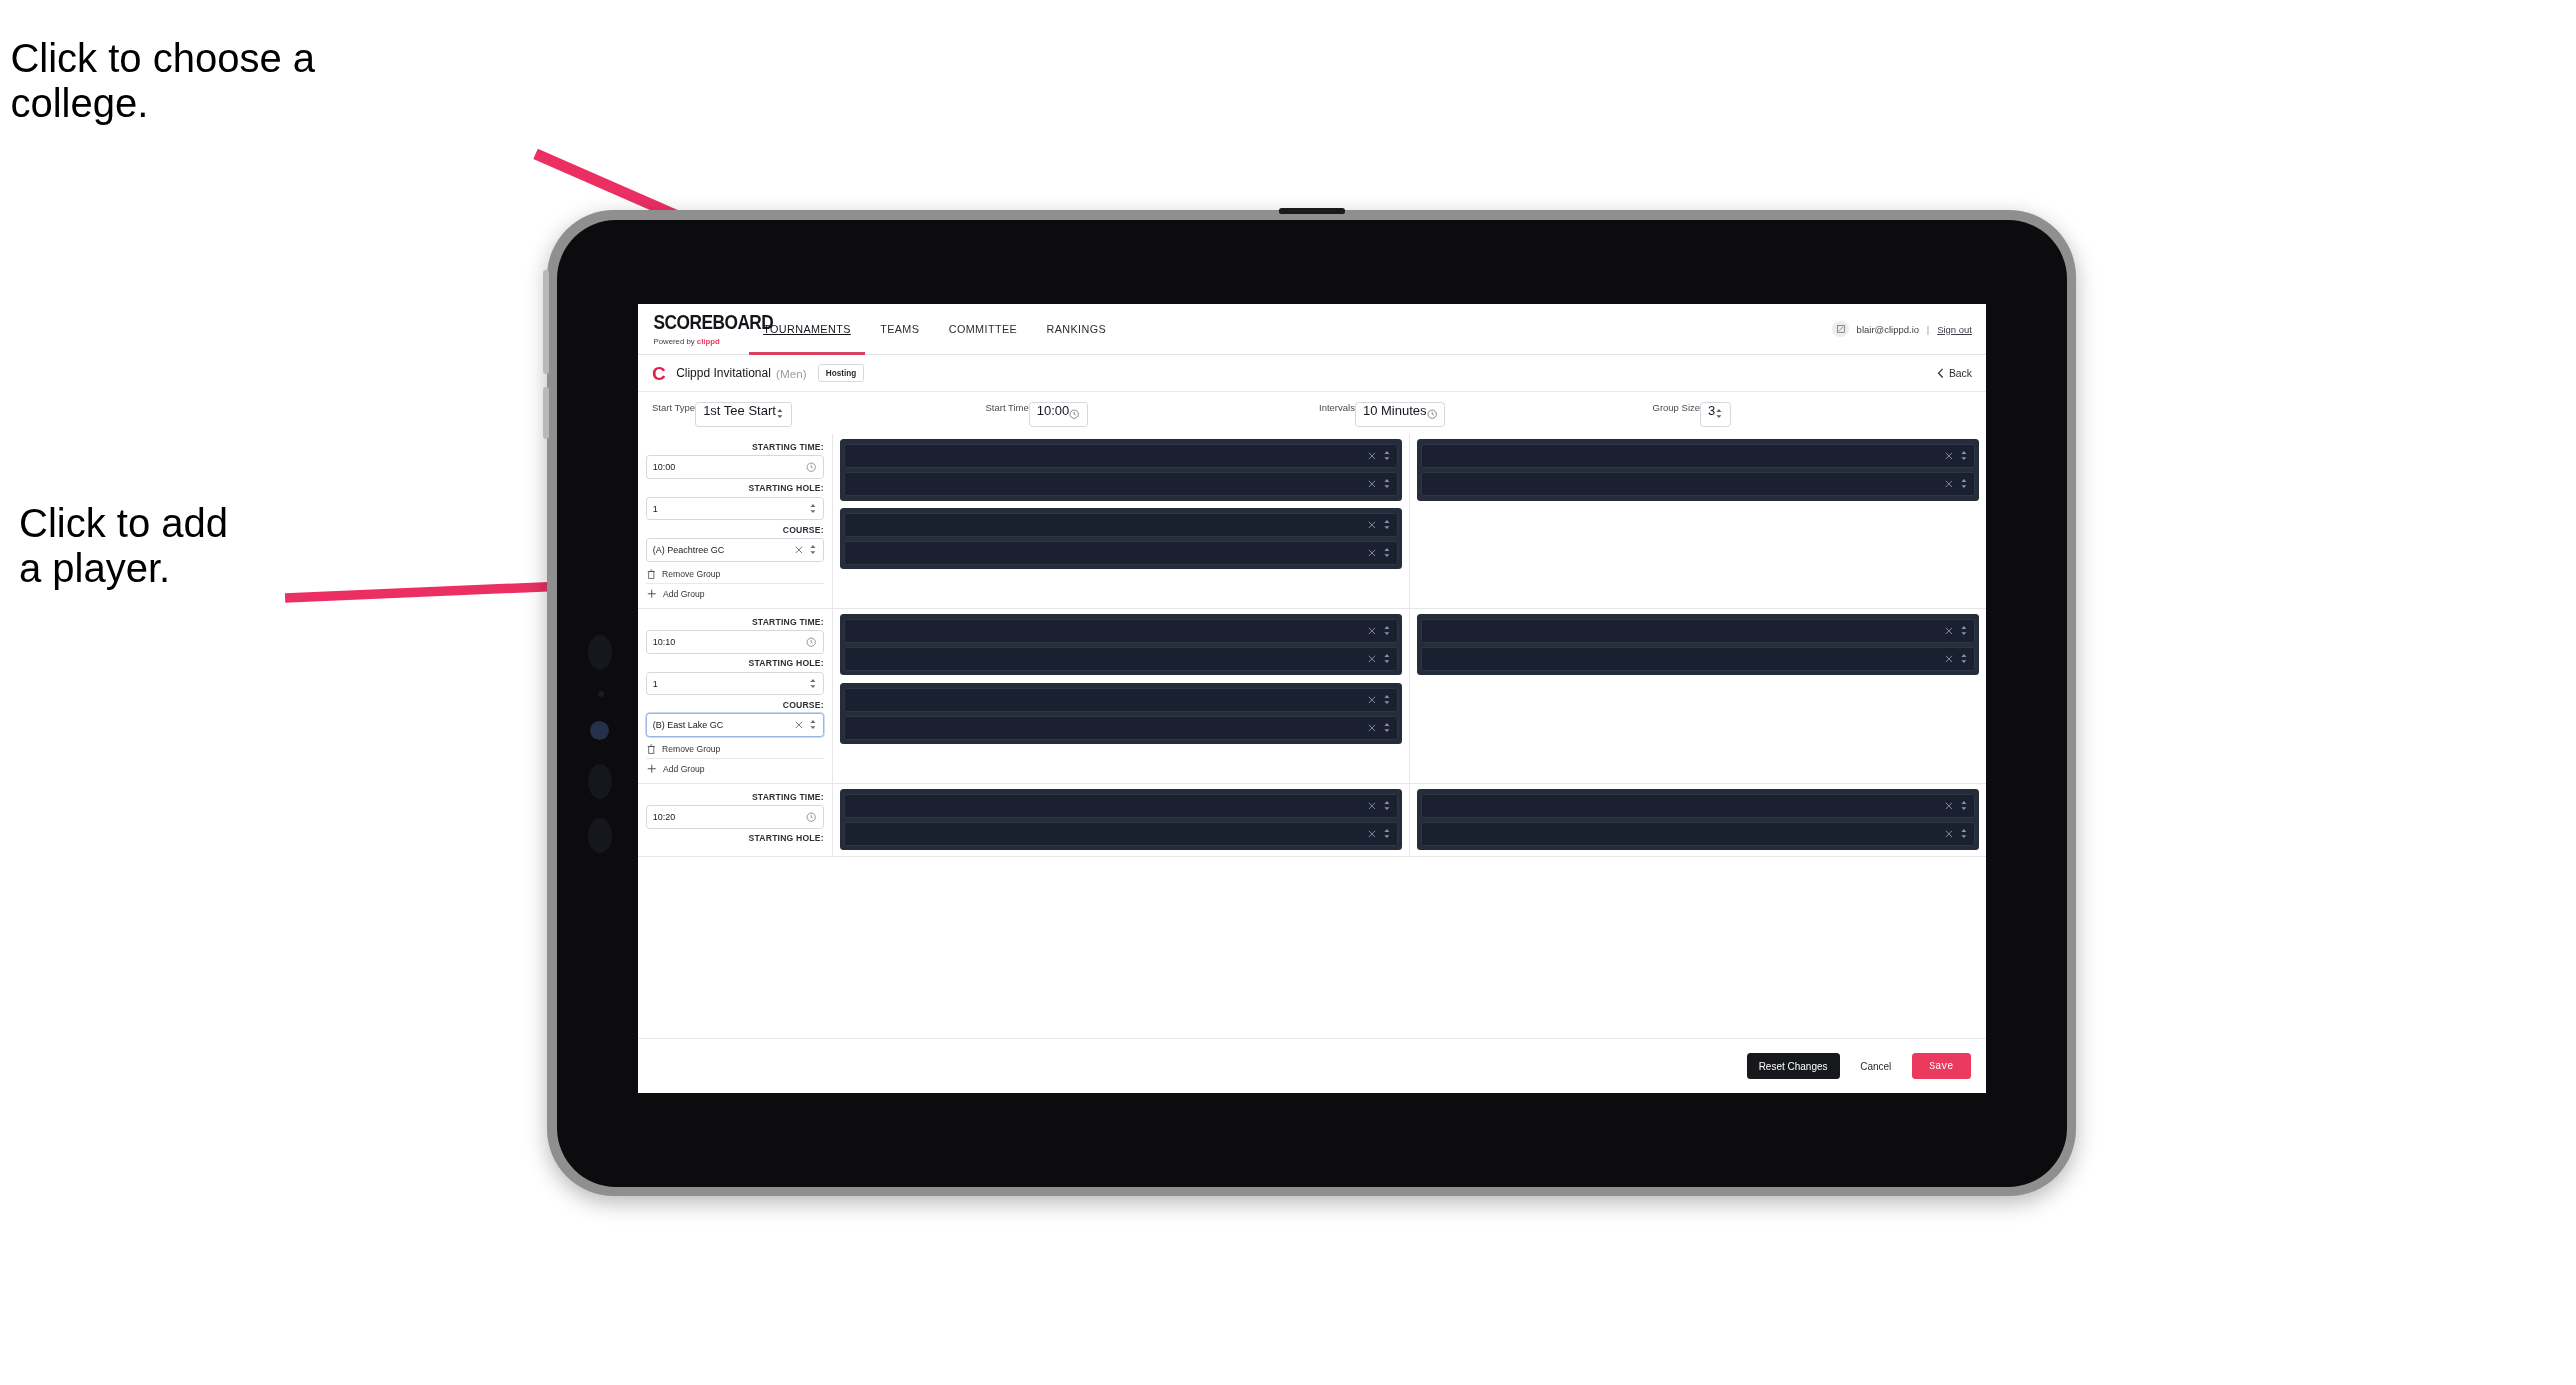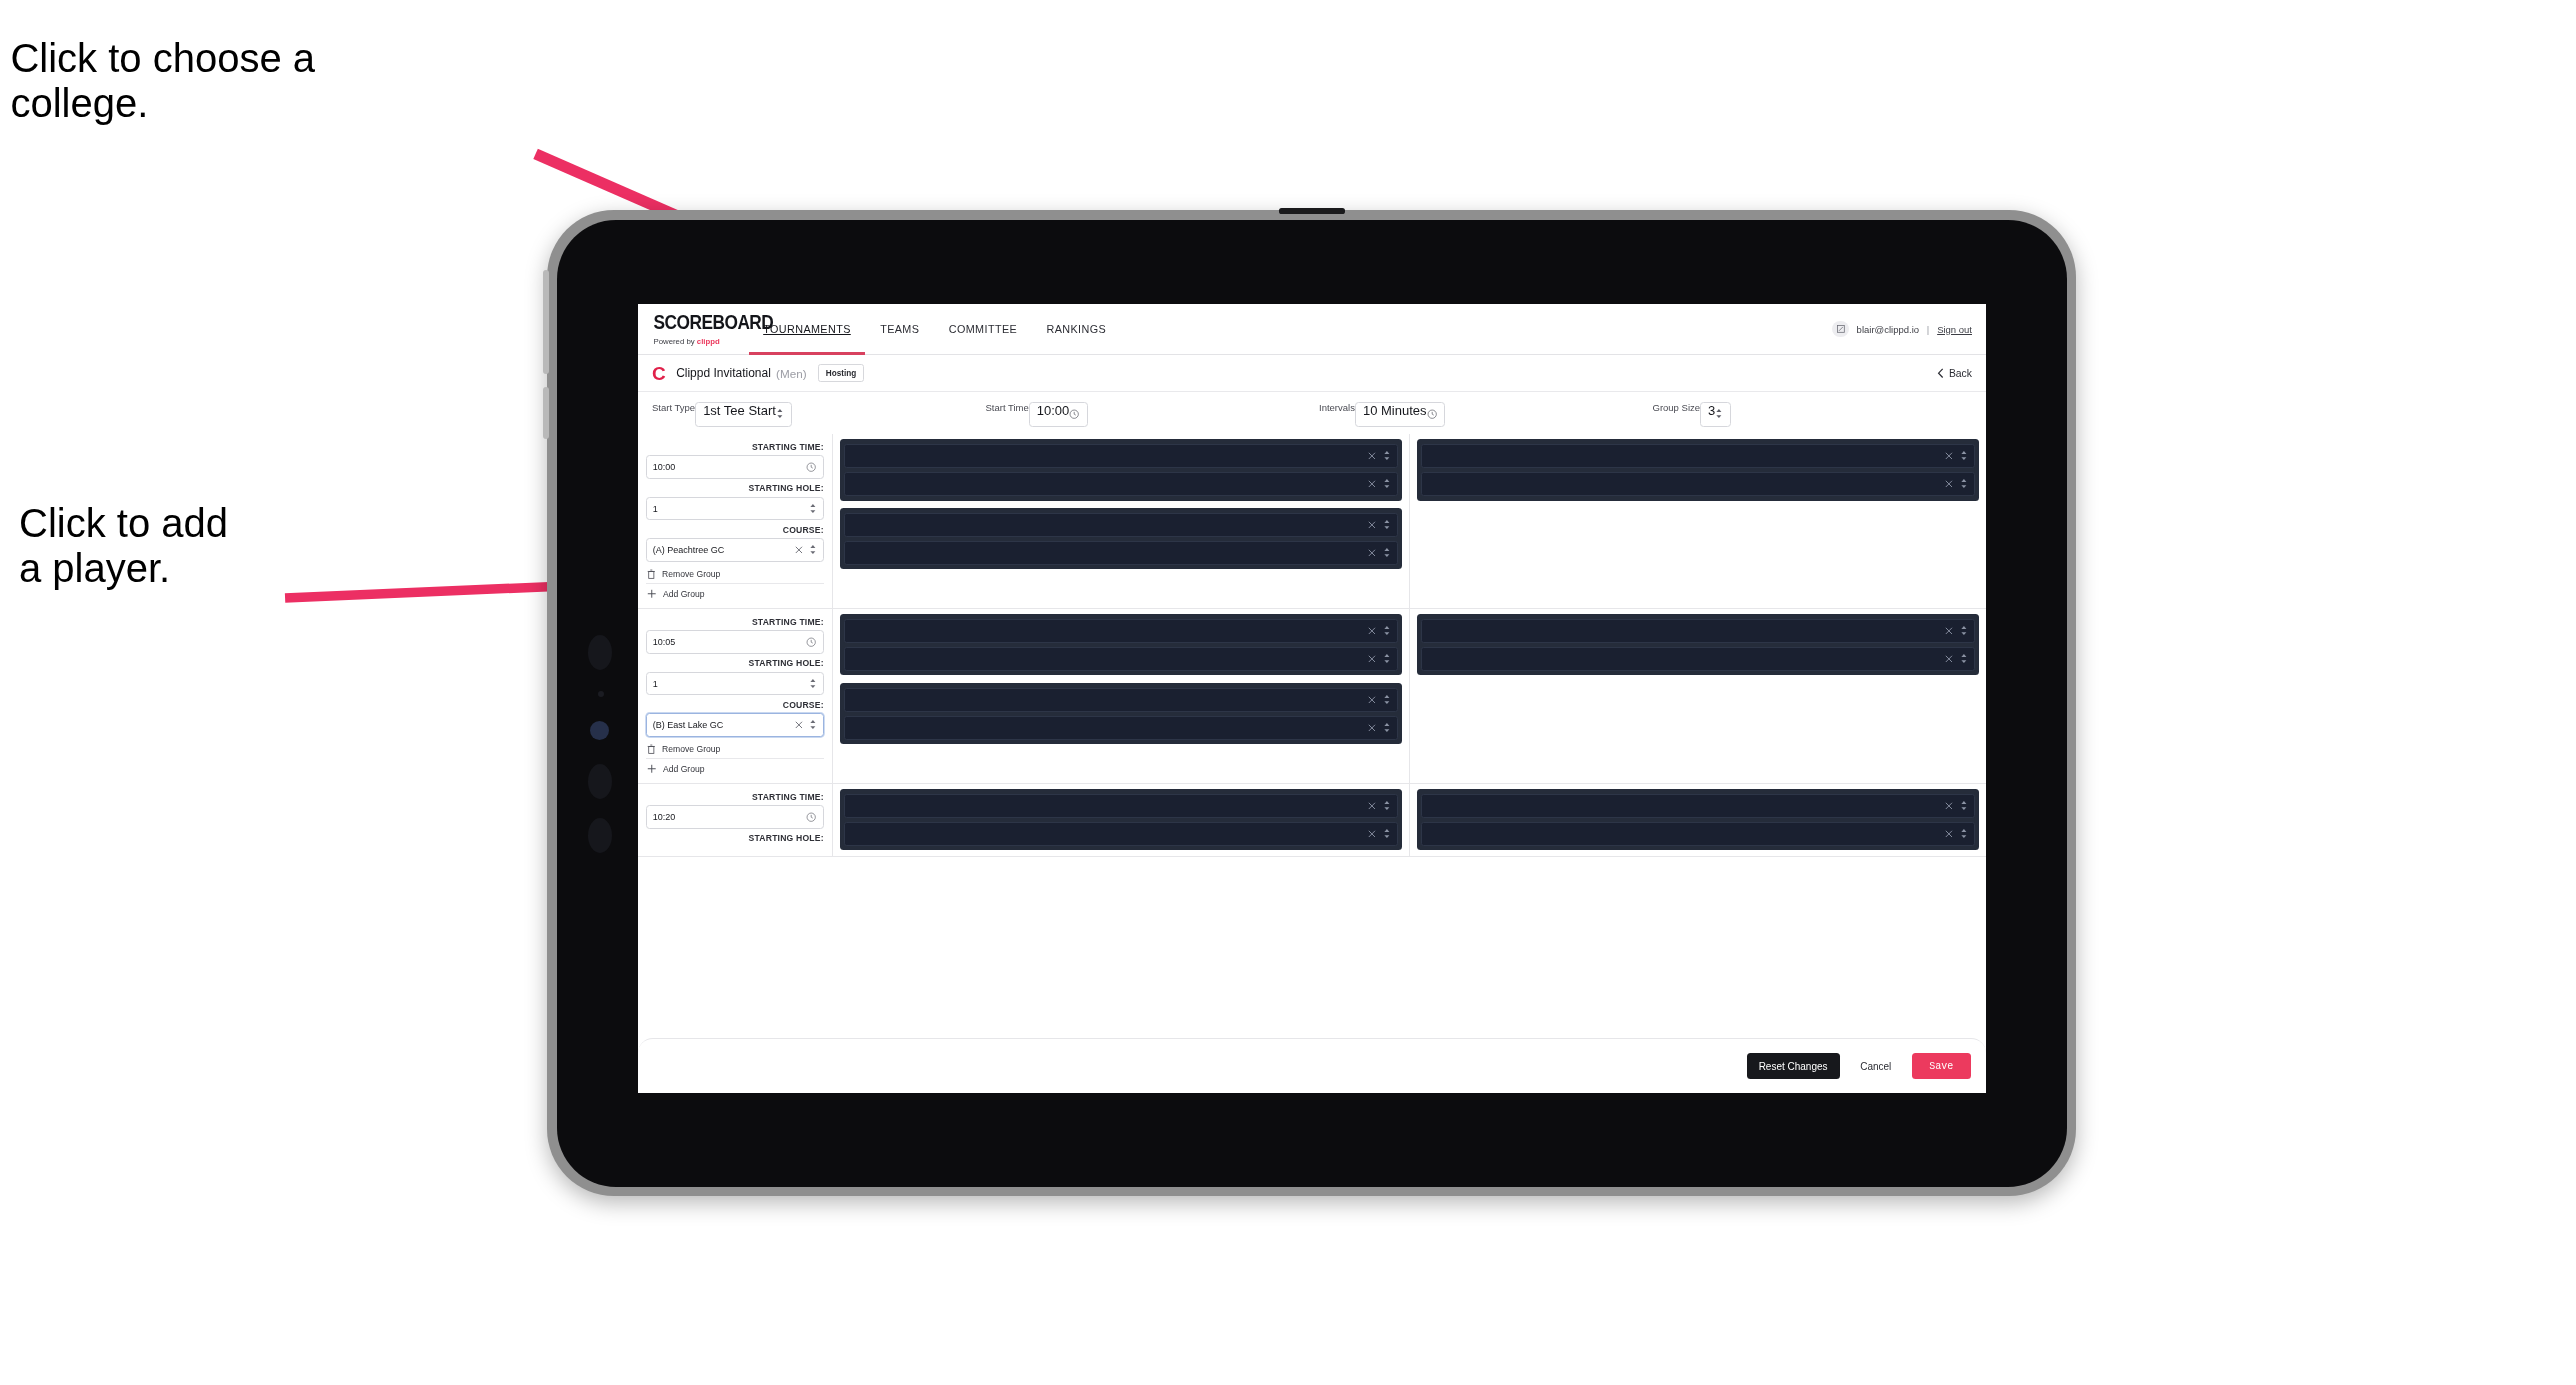--- a/index.html
+++ b/index.html
@@ -117,21 +117,21 @@
   .col-team.last{border-right:none;}
   .groupbox{background:#252c3a;border-radius:3.5px;padding:4.3px;
     display:flex;flex-direction:column;gap:3.5px;}
   .prow{background:#1a2030;border:0.9px solid #2d3547;border-radius:2.6px;height:22.5px;
     display:flex;align-items:center;padding:0 6px;cursor:pointer;}
   .prow .ph{flex:1;}
   .prow .ic{display:flex;align-items:center;gap:7px;color:#8b93a4;font-size:9.5px;}
 
   
   #footer{height:54px;background:#fff;border-top:0.9px solid #e6e6e9;flex:none;
-    display:flex;align-items:center;justify-content:flex-end;padding-right:15.5px;gap:12px;border-radius:15px;}
+    display:flex;align-items:center;justify-content:flex-end;padding-right:15.5px;gap:12px;}
   #btn-reset{background:#17181c;color:#fff;font-size:10px;border:none;border-radius:3.5px;
     padding:7.8px 12px;cursor:pointer;font-family:"Liberation Sans", sans-serif;}
   #btn-cancel{background:transparent;color:#2b2c33;font-size:10px;border:none;
     padding:7.8px 8.6px;cursor:pointer;font-family:"Liberation Sans", sans-serif;}
   #btn-save{background:#ec3a5e;color:#fff;font-size:10px;border:none;border-radius:3.5px;
     padding:7.8px 17.3px;cursor:pointer;font-family:Liberation Mono, monospace;}
 </style>
 </head>
 <body>
 
@@ -382,21 +382,21 @@
                 </svg>
               </span>
             </div>
           </div>
         </div>
       </div>
       <div class="teeblock">
         <div class="col-tee">
           <div class="tlabel">STARTING TIME:</div>
           <div class="tctl">
-            <span class="val">10:05</span>
+            <span class="val">10:10</span>
             <span class="ic">
               <svg width="10.4" height="10.4" viewBox="0 0 16 16">
                 <circle cx="8" cy="8" r="6.4" fill="none" stroke="currentColor" stroke-width="1.1"></circle>
                 <path d="M8 4.4 V8 L10.4 9.4" fill="none" stroke="currentColor" stroke-width="1.1"></path>
               </svg>
             </span>
           </div>
           <div class="tlabel">STARTING HOLE:</div>
           <div class="tctl">
             <span class="val">1</span>

